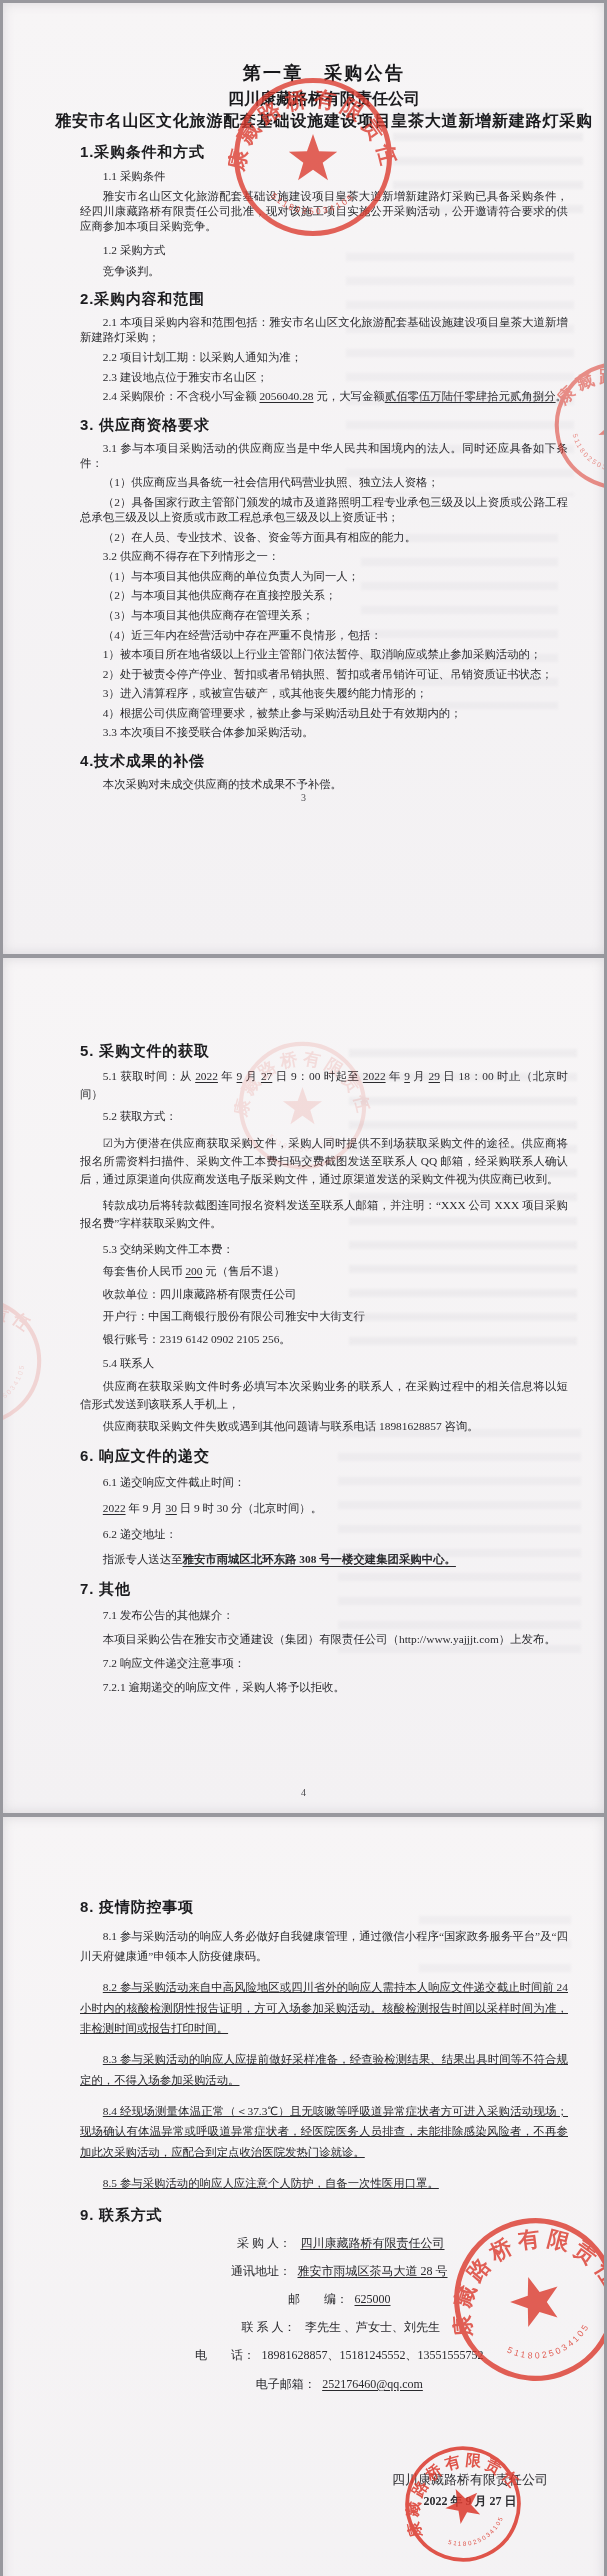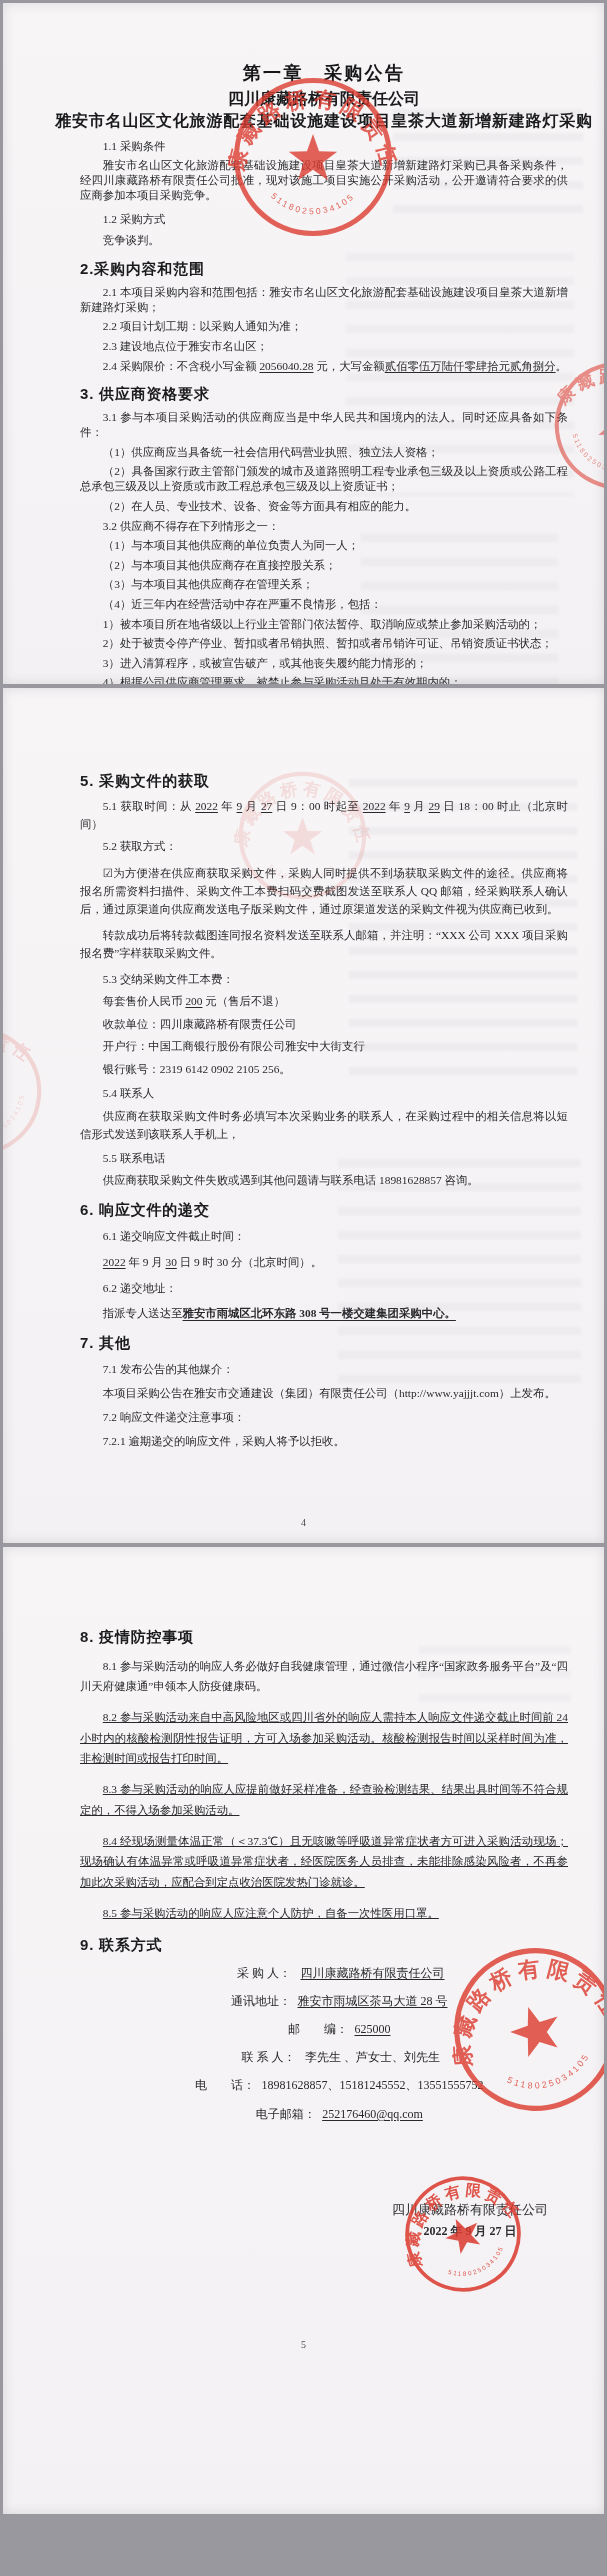--- a/index.html
+++ b/index.html
@@ -1,21 +1,21 @@
 <!DOCTYPE html>
 <html style="font-size:12px"><head>
 <meta charset="utf-8">
 <style>
   html,body{margin:0;padding:0;background:#98989e;}
   .doc{position:relative;width:607px;background:#98989e;padding:3px 0;box-sizing:border-box;
        font-family:"Liberation Serif", serif;}
   .page{position:relative;width:601px;margin:0 auto;background:linear-gradient(180deg,#f7f5f6,#f3f1f3);
         overflow:hidden;box-sizing:border-box;box-shadow:inset 0 0 12px rgba(110,105,120,.20);}
   .page + .page{margin-top:3.8px;}
-  #page1{height:681px;padding:59px 36px 0 77px;}
+  #page1{height:951px;padding:59px 36px 0 77px;}
   #page2{height:855px;padding:0 36px 0 77px;}
   #page3{height:967px;padding:0 36px 0 77px;}
 
   .doc-title{margin:0;font:bold 18px/23px "Liberation Sans", sans-serif;letter-spacing:2.3px;
              text-align:center;color:#17171a;}
   .doc-sub{margin:3px 0 0;font:bold 16px/21px "Liberation Sans", sans-serif;text-align:center;color:#1a1a1d;}
   .doc-proj{margin:1.5px -53px 0 -53px;font:bold 16px/20.5px "Liberation Sans", sans-serif;letter-spacing:0.8px;
             text-align:center;white-space:nowrap;color:#1a1a1d;}
 
   .h2{font:bold 15px/20px "Liberation Sans", sans-serif;color:#1c1c1f;margin:10.6px 0 0;letter-spacing:0.8px;}
@@ -61,20 +61,21 @@
 
   <div class="page" id="page1">
     <div class="ghost" style="top:106px;right:21px;width:190px;height:114px;opacity:.5"></div>
     <div class="ghost" style="top:250px;right:30px;width:228px;height:243px;opacity:.4"></div>
     <div class="ghost" style="top:531px;right:46px;width:197px;height:175px;opacity:.4"></div>
 
     <h1 class="doc-title">第一章　采购公告</h1>
     <div class="doc-sub">四川康藏路桥有限责任公司</div>
     <div class="doc-proj">雅安市名山区文化旅游配套基础设施建设项目皇茶大道新增新建路灯采购</div>
 
+    <div class="h2">1.采购条件和方式</div>
     <p class="para mt10">1.1 采购条件</p>
     <p class="para">雅安市名山区文化旅游配套基础设施建设项目皇茶大道新增新建路灯采购已具备采购条件，经四川康藏路桥有限责任公司批准，现对该施工项目实施公开采购活动，公开邀请符合要求的供应商参加本项目采购竞争。</p>
     <p class="para mt12">1.2 采购方式</p>
     <p class="para mt8">竞争谈判。</p>
 
     <div class="h2">2.采购内容和范围</div>
     <p class="para mt8">2.1 本项目采购内容和范围包括：雅安市名山区文化旅游配套基础设施建设项目皇茶大道新增新建路灯采购；</p>
     <p class="para">2.2 项目计划工期：以采购人通知为准；</p>
     <p class="para">2.3 建设地点位于雅安市名山区；</p>
     <p class="para"><span>2.4 采购限价：不含税小写金额 </span><span class="u">2056040.28</span><span> 元，大写金额</span><span class="u">贰佰零伍万陆仟零肆拾元贰角捌分</span><span>。</span></p>
@@ -127,21 +128,20 @@
     <p class="para">5.2 获取方式：</p>
     <p class="para mt12">☑为方便潜在供应商获取采购文件，采购人同时提供不到场获取采购文件的途径。供应商将报名所需资料扫描件、采购文件工本费扫码交费截图发送至联系人 QQ 邮箱，经采购联系人确认后，通过原渠道向供应商发送电子版采购文件，通过原渠道发送的采购文件视为供应商已收到。</p>
     <p class="para mt10">转款成功后将转款截图连同报名资料发送至联系人邮箱，并注明：“XXX 公司 XXX 项目采购报名费”字样获取采购文件。</p>
     <p class="para mt10">5.3 交纳采购文件工本费：</p>
     <p class="para"><span>每套售价人民币 </span><span class="u">200</span><span> 元（售后不退）</span></p>
     <p class="para">收款单位：四川康藏路桥有限责任公司</p>
     <p class="para">开户行：中国工商银行股份有限公司雅安中大街支行</p>
     <p class="para">银行账号：2319 6142 0902 2105 256。</p>
     <p class="para mt8">5.4 联系人</p>
     <p class="para">供应商在获取采购文件时务必填写本次采购业务的联系人，在采购过程中的相关信息将以短信形式发送到该联系人手机上，</p>
-    <p class="para mt8">5.5 联系电话</p>
     <p class="para">供应商获取采购文件失败或遇到其他问题请与联系电话 18981628857 咨询。</p>
 
     <div class="h2">6. 响应文件的递交</div>
     <p class="para mt10">6.1 递交响应文件截止时间：</p>
     <p class="para mt10"><span class="u">2022</span><span> 年 9 月 </span><span class="u">30</span><span> 日 9 时 30 分（北京时间）。</span></p>
     <p class="para mt10">6.2 递交地址：</p>
     <p class="para mt10"><span>指派专人送达至</span><span class="bu">雅安市雨城区北环东路 308 号一楼交建集团采购中心。</span></p>
 
     <div class="h2">7. 其他</div>
     <p class="para mt10">7.1 发布公告的其他媒介：</p>

